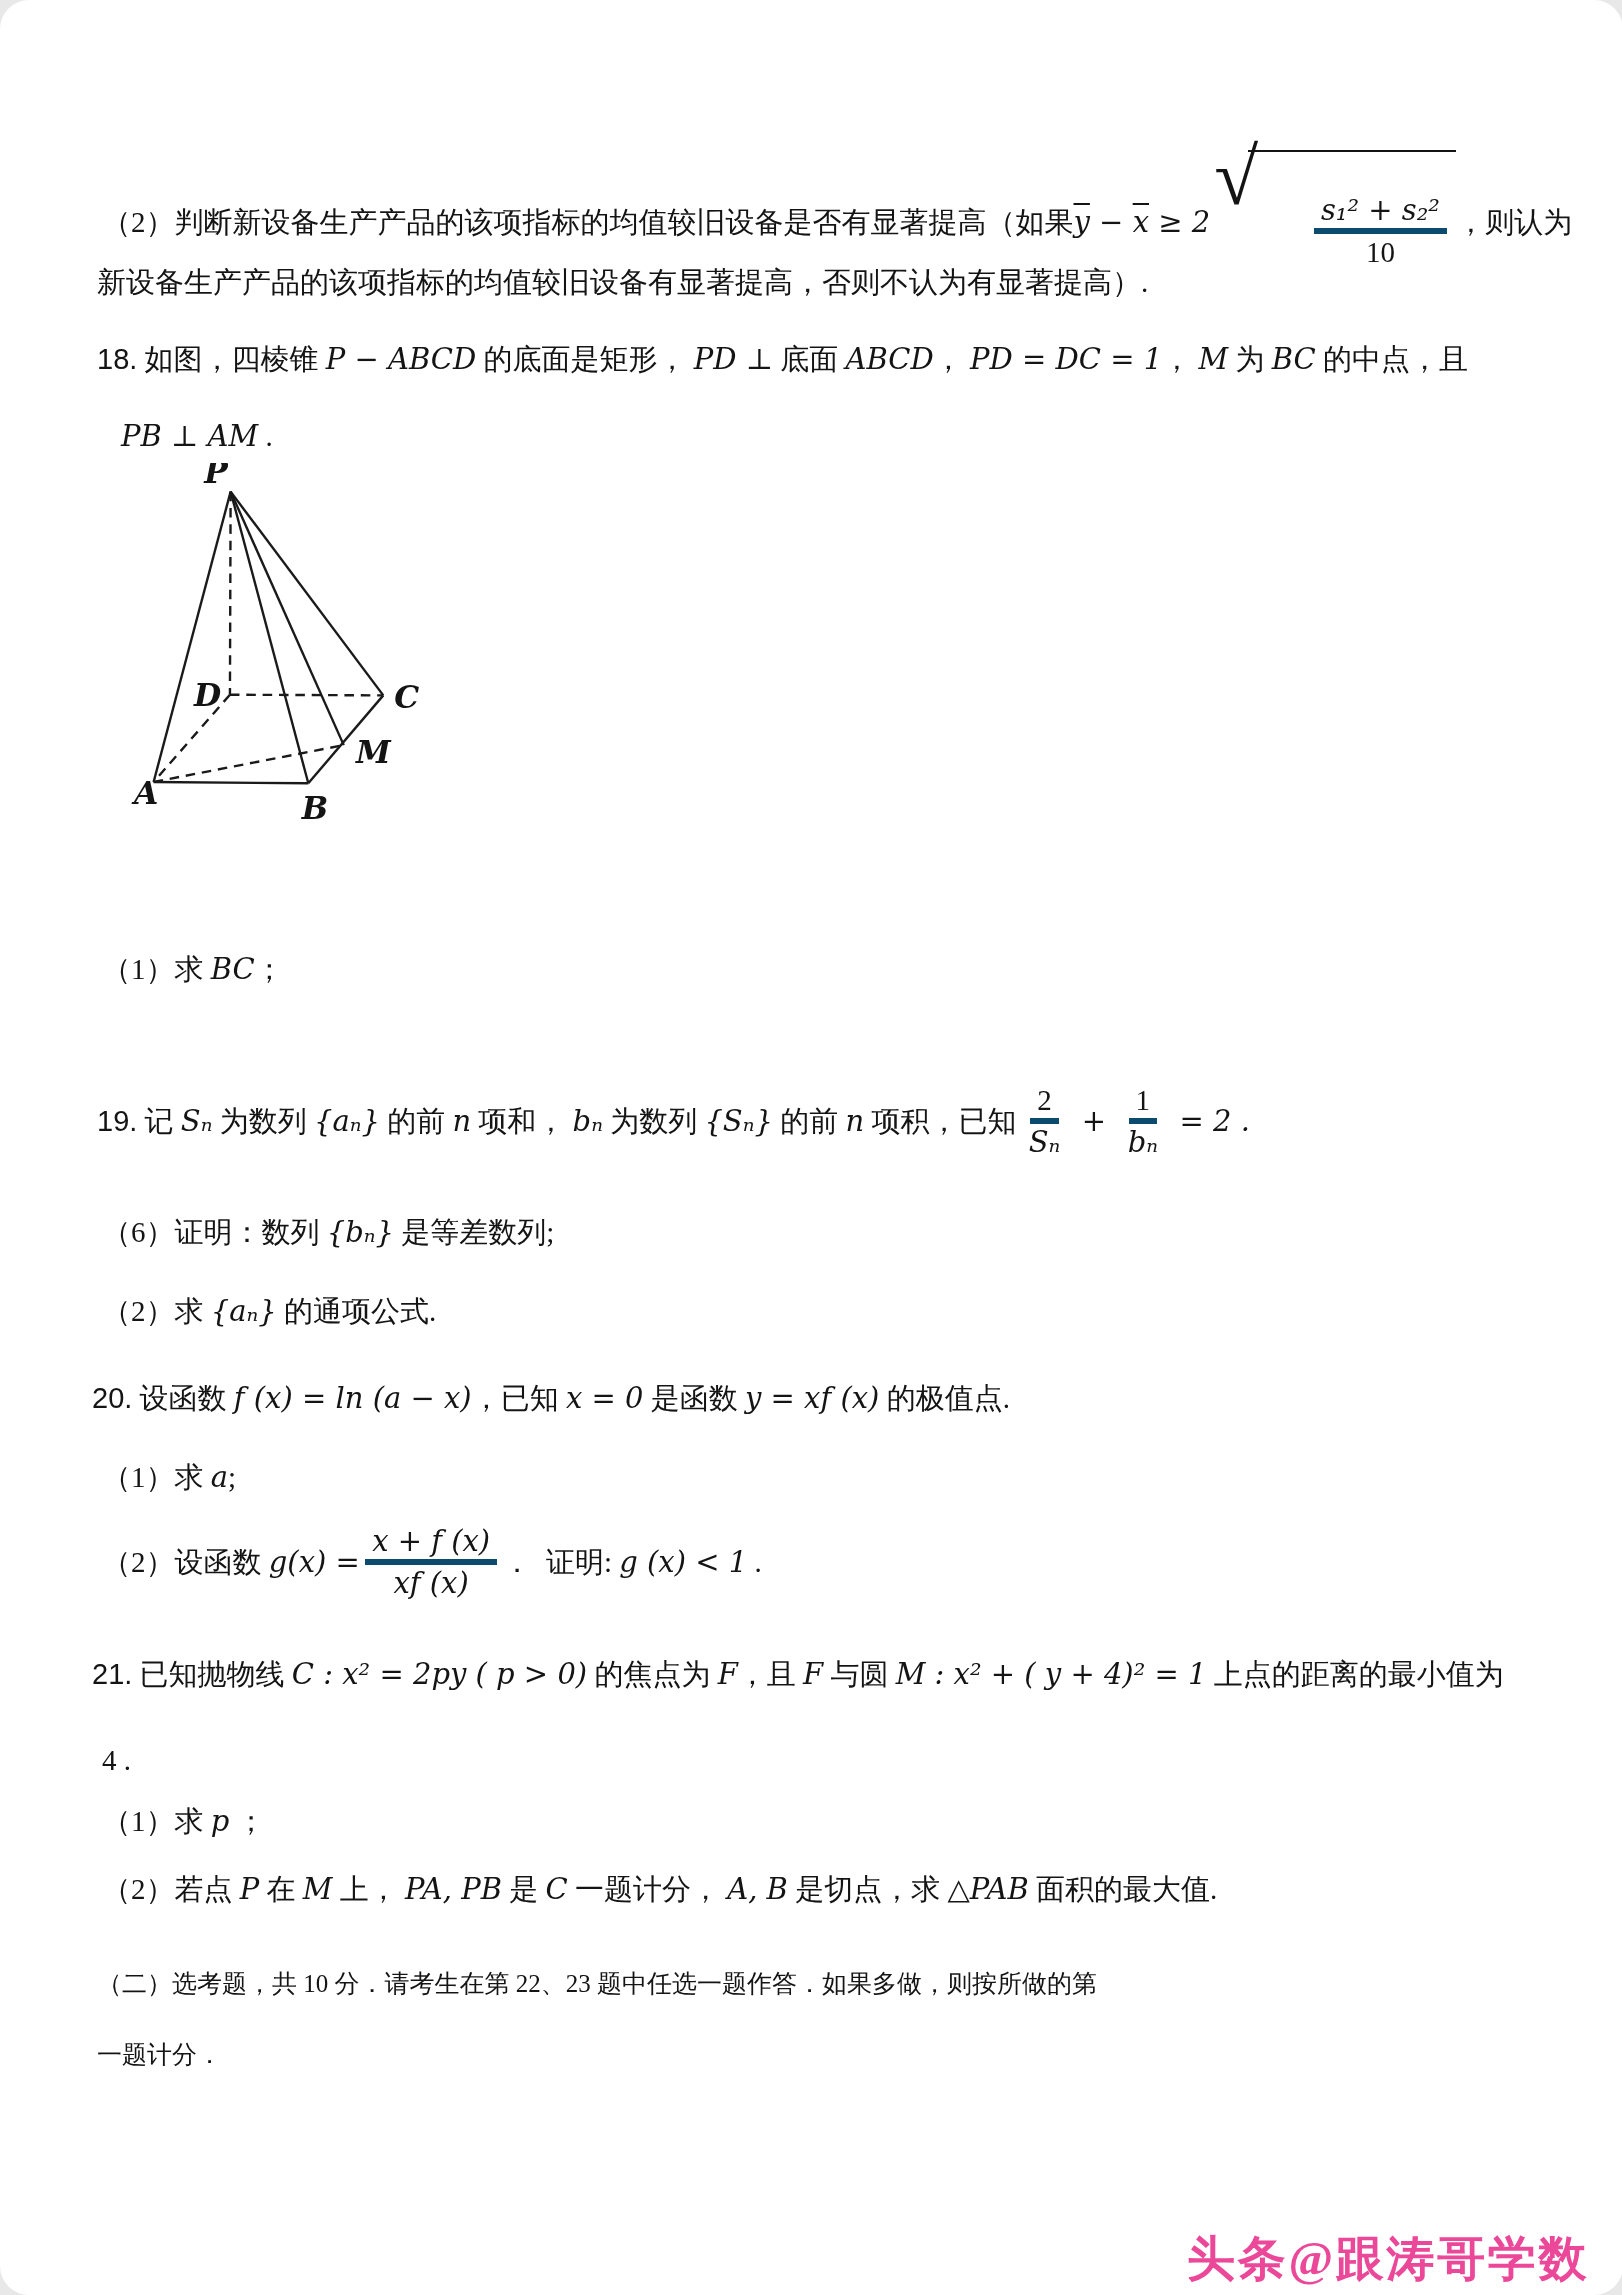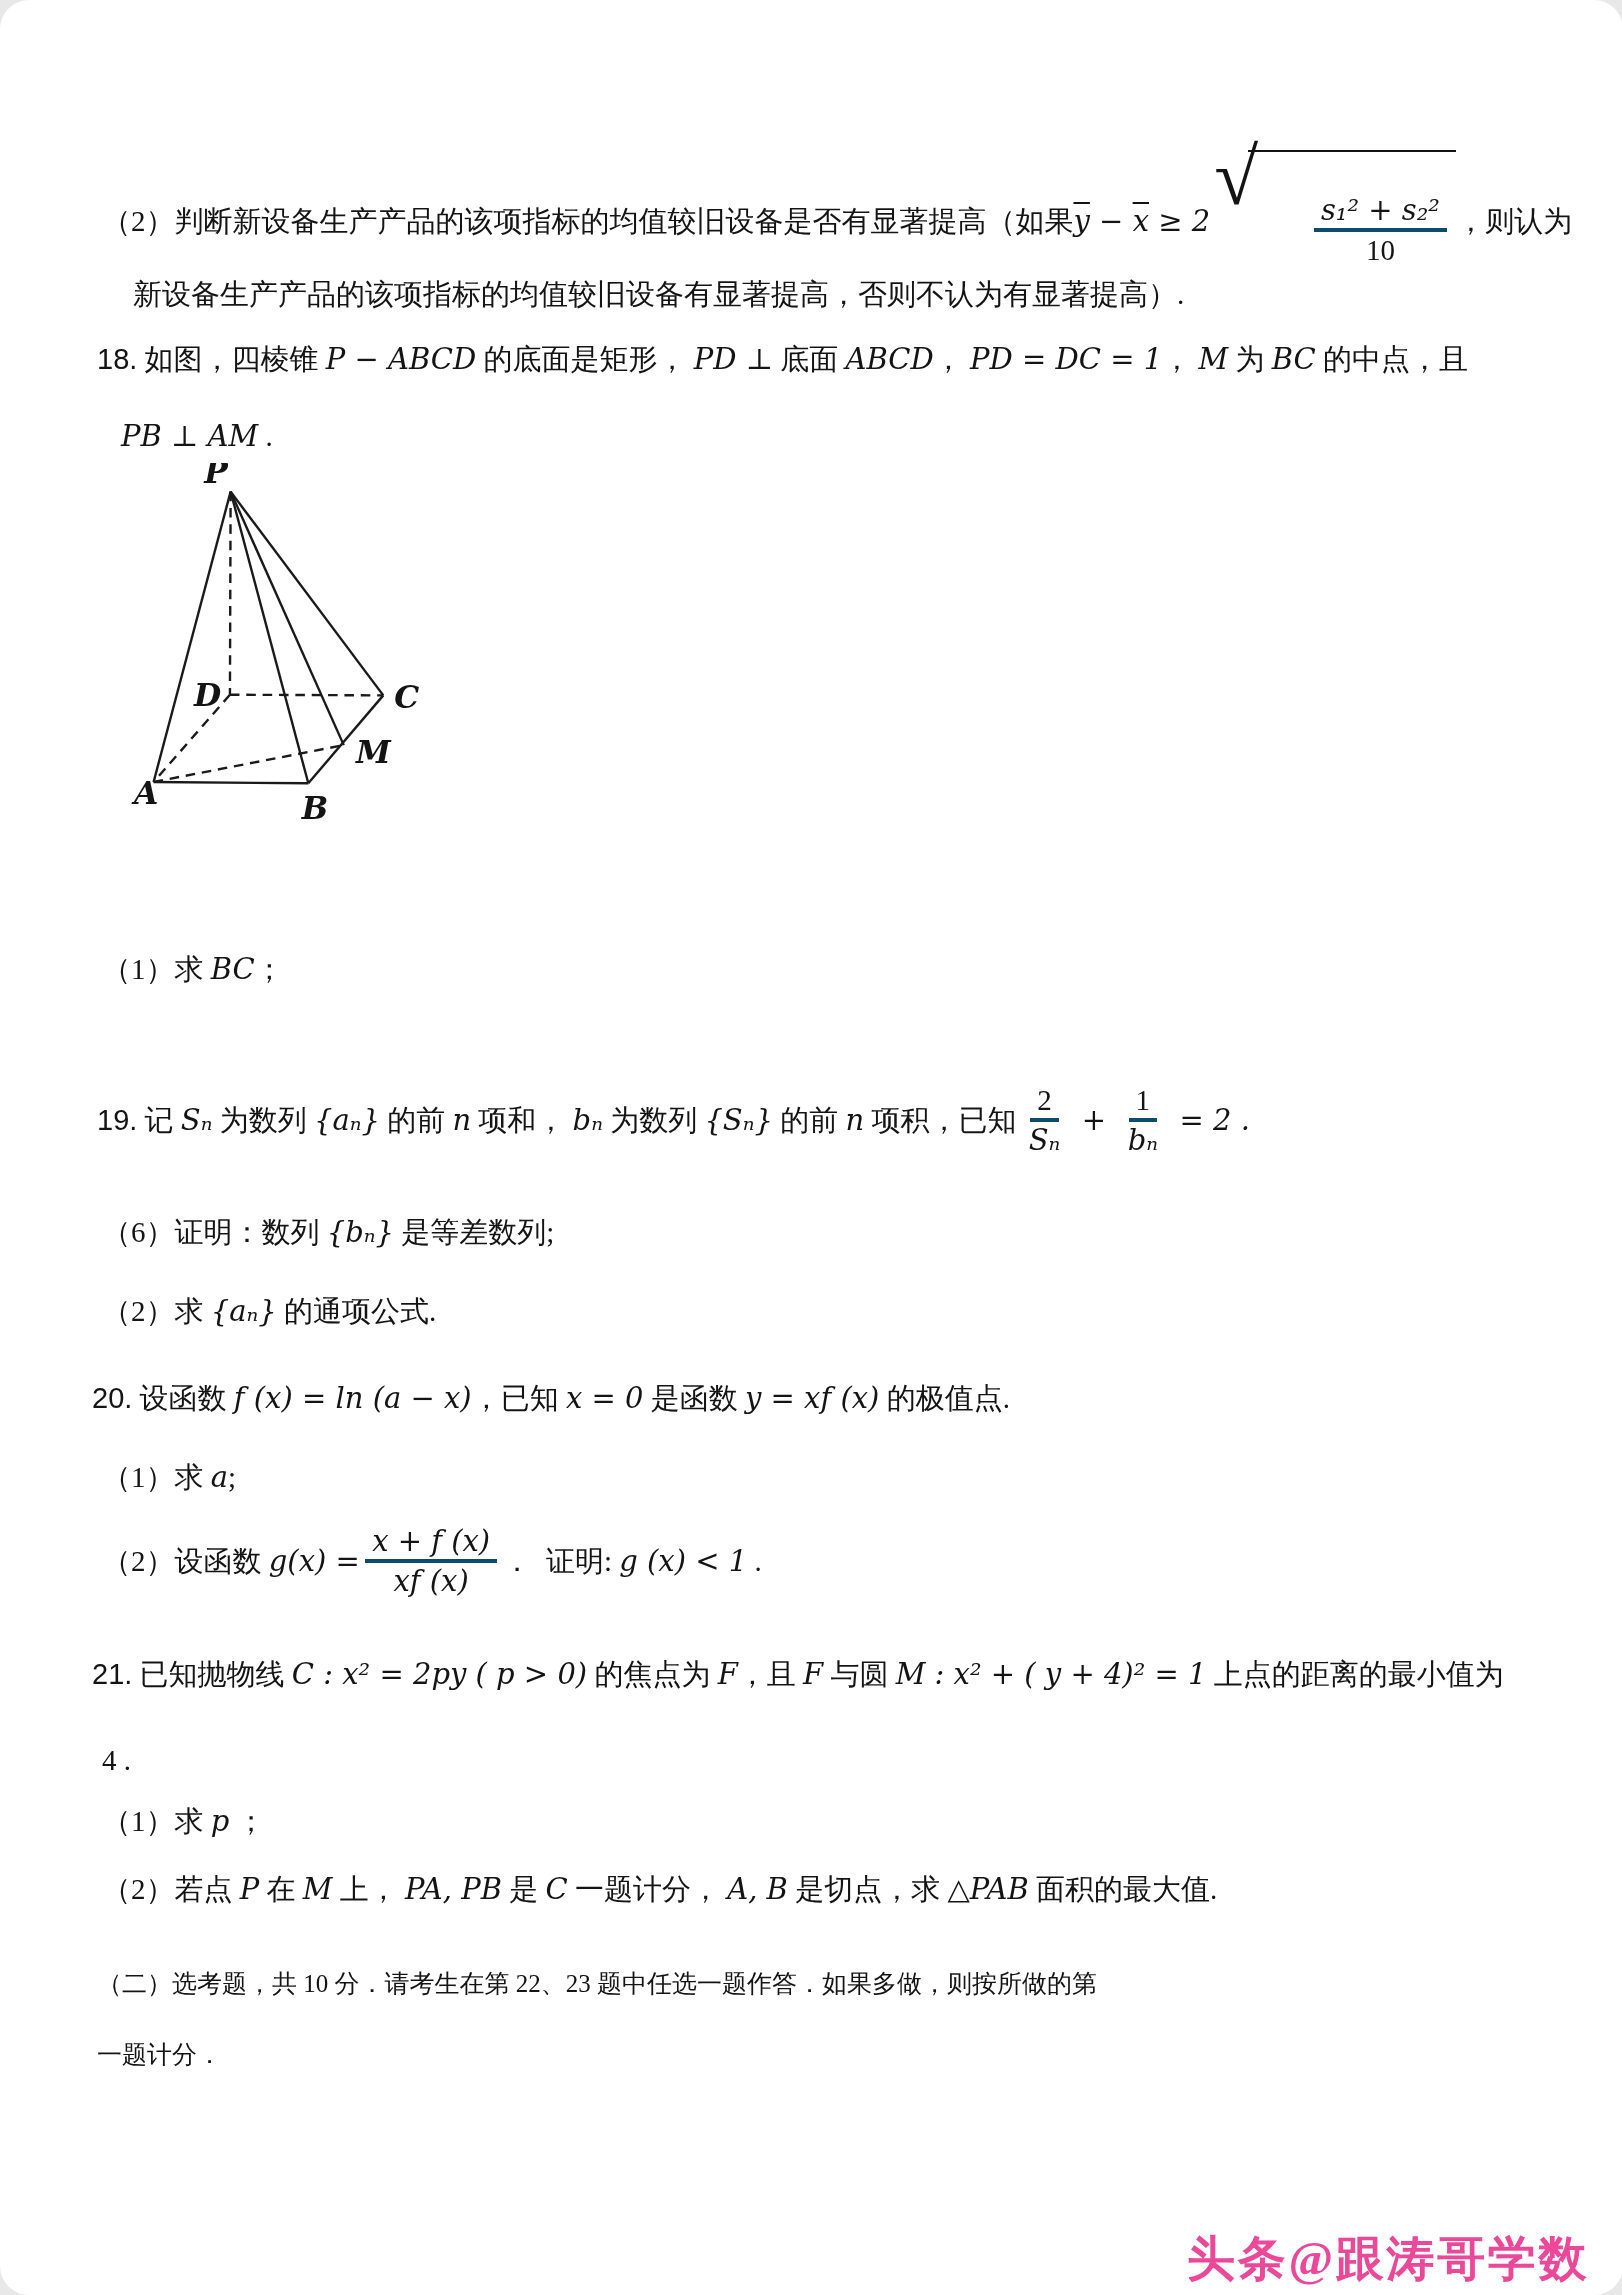--- a/index.html
+++ b/index.html
@@ -23,21 +23,21 @@
   .cn{font-family:"Liberation Serif","DejaVu Serif",serif;}
   .math{font-family:"DejaVu Serif","Liberation Serif",serif;font-style:italic;}
   .qnum{font-family:"Liberation Sans","DejaVu Sans",sans-serif;font-style:normal;}
   .bold{font-weight:400;font-size:25px;}
   .bar{text-decoration:overline;}
   
   .frac{
     display:inline-flex;flex-direction:column;align-items:center;
     margin:0 5.5px;line-height:1.05;
   }
-  .frac .num{display:block;border-bottom:4px solid #0c4a6e;padding:0 6.8px 2.7px;}
+  .frac .num{display:block;border-bottom:6px solid #0c4a6e;padding:0 6.8px 2.7px;}
   .frac .den{display:block;padding:2.7px 6.8px 0;}
   
   .sqrt{display:inline-flex;align-items:flex-start;margin-left:4.1px;}
   .rad{font-style:normal;font-size:80px;line-height:1;margin-right:-10.2px;margin-top:-2.7px;}
   .sqrt-body{border-top:2.7px solid #141414;padding:4.1px 9.5px 0 8.2px;margin-top:9.5px;}
   .sqrt-body .frac{margin:0;}
   
   .fig{position:absolute;left:116px;top:463px;}
   .fig text{
     font-family:"DejaVu Serif","Liberation Serif",serif;
@@ -67,21 +67,21 @@
       <span class="rad">√</span>
       <span class="sqrt-body">
         <span class="frac">
           <span class="num math">s₁² + s₂²</span>
           <span class="den cn">10</span>
         </span>
       </span>
     </span>
     <span class="cn">，则认为</span>
   </div>
-  <div class="line" style="left:97px;top:276px;margin-left:36px;">
+  <div class="line" style="left:97px;top:264px;">
     <span class="cn">新设备生产产品的该项指标的均值较旧设备有显著提高，否则不认为有显著提高）.</span>
   </div>
 
   <div class="line" style="left:97px;top:341px;">
     <span><span class="qnum">18.</span><span class="cn"> 如图，四棱锥 </span><span class="math">P − ABCD</span><span class="cn"> 的底面是矩形， </span><span class="math">PD ⊥</span><span class="cn"> 底面 </span><span class="math">ABCD</span><span class="cn">， </span><span class="math">PD = DC = 1</span><span class="cn">， </span><span class="math">M</span><span class="cn"> 为 </span><span class="math">BC</span><span class="cn"> 的中点，且</span></span>
   </div>
   <div class="line" style="left:121px;top:418px;">
     <span><span class="math">PB ⊥ AM</span><span class="cn"> .</span></span>
   </div>
 

